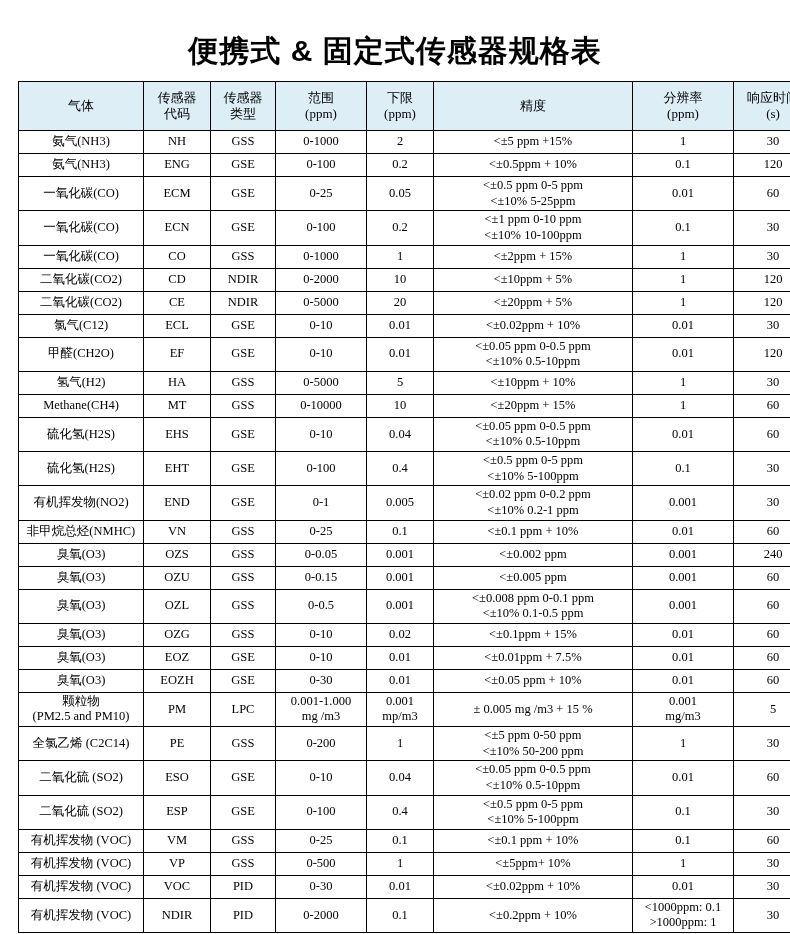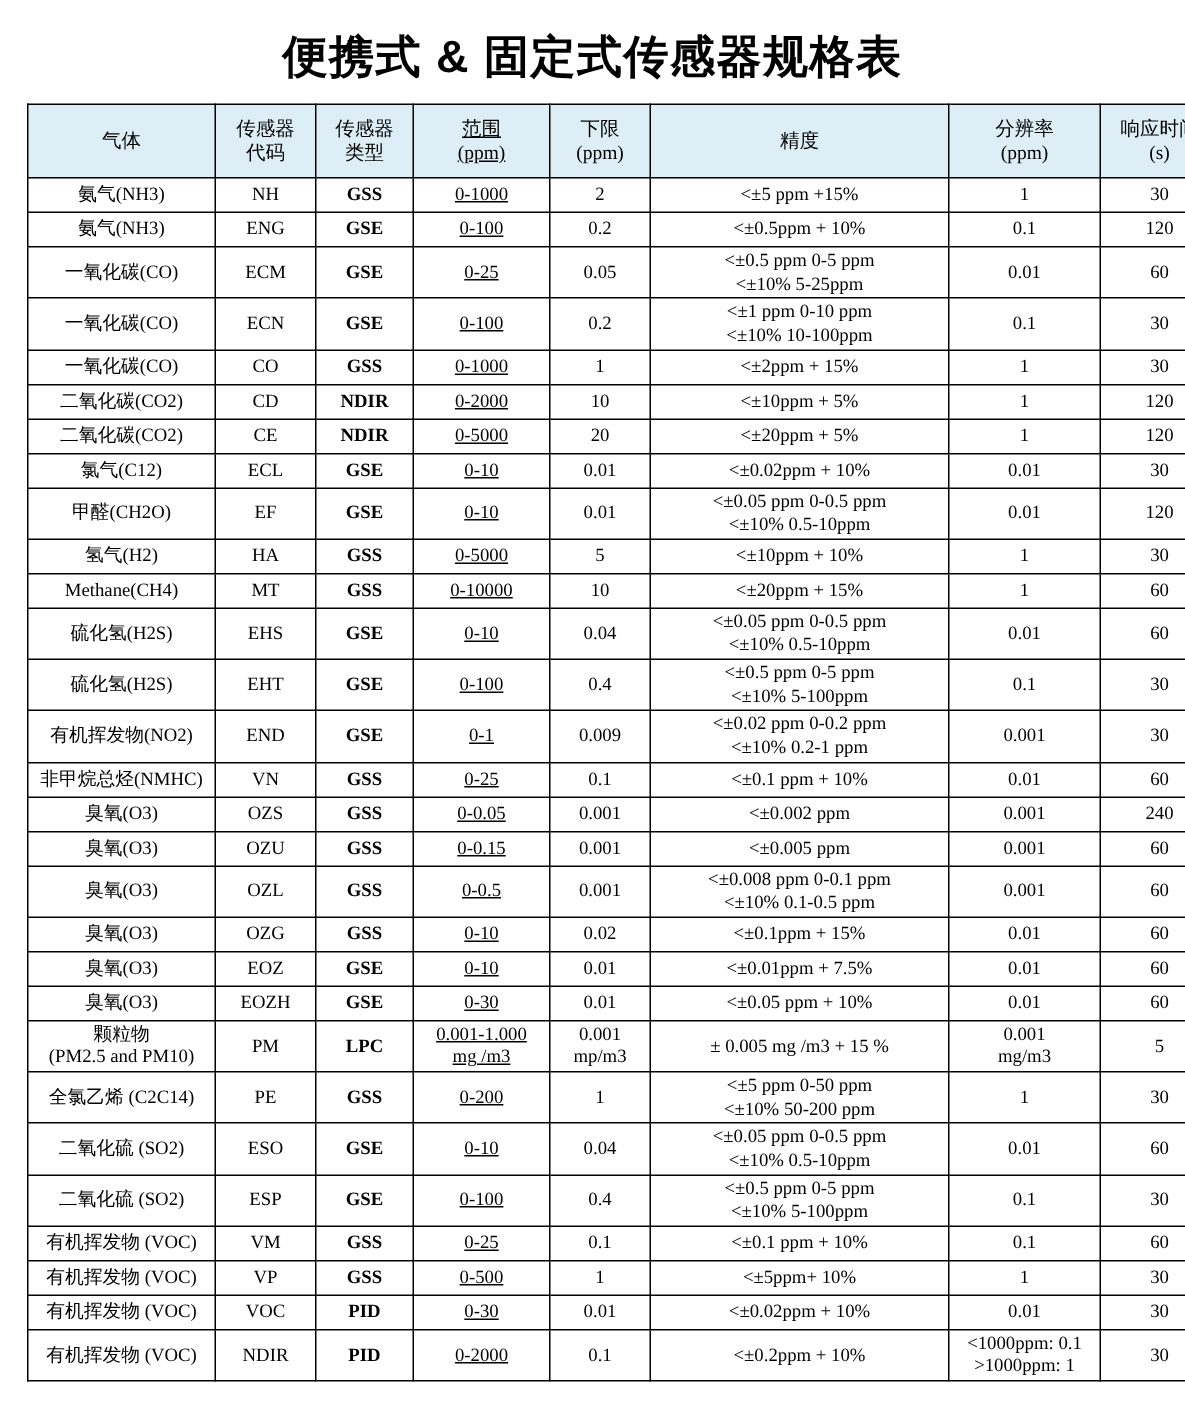--- a/index.html
+++ b/index.html
@@ -11,21 +11,21 @@
     width: 790px;
     height: 934px;
     font-family: "Liberation Serif", "DejaVu Serif", serif;
     color: #000000;
     overflow: hidden;
   }
   .page {
     width: 790px;
     height: 732px;
     box-sizing: border-box;
-    padding: 0 18px;
+    padding: 12px 18px;
   }
   .title {
     text-align: center;
     font-family: "Liberation Sans", sans-serif;
     font-weight: bold;
     font-size: 30px;
     letter-spacing: 1px;
     padding: 22px 0 14px 0;
     line-height: 1.1;
   }
@@ -47,22 +47,22 @@
     background: #ddeef6;
     font-weight: normal;
     height: 46px;
     font-size: 13px;
   }
   table.spec tbody td {
     height: 20px;
   }
   .c-gas   { width: 120px; }
   .c-code  { width: 62px; }
-  .c-type  { width: 60px; font-weight: bold; }
-  .c-range { width: 86px; text-decoration: underline; }
+  .c-type  { width: 60px; }
+  .c-range { width: 86px; }
   .c-low   { width: 62px; margin-left: 20px; }
   .c-acc   { width: 194px; }
   .c-res   { width: 96px; margin-left: 24px; }
   .c-resp  { width: 74px; }
   .acc-cell {
     text-align: center;
     white-space: pre-line;
   }
   .two-line {
     white-space: pre-line;
@@ -228,21 +228,21 @@
           <td class="c-acc acc-cell">&lt;±0.5 ppm 0-5 ppm
 &lt;±10% 5-100ppm</td>
           <td class="c-res two-line">0.1</td>
           <td class="c-resp">30</td>
         </tr>
         <tr>
           <td class="c-gas two-line">有机挥发物(NO2)</td>
           <td class="c-code">END</td>
           <td class="c-type">GSE</td>
           <td class="c-range two-line">0-1</td>
-          <td class="c-low two-line">0.009</td>
+          <td class="c-low two-line">0.005</td>
           <td class="c-acc acc-cell">&lt;±0.02 ppm 0-0.2 ppm
 &lt;±10% 0.2-1 ppm</td>
           <td class="c-res two-line">0.001</td>
           <td class="c-resp">30</td>
         </tr>
         <tr>
           <td class="c-gas two-line">非甲烷总烃(NMHC)</td>
           <td class="c-code">VN</td>
           <td class="c-type">GSS</td>
           <td class="c-range two-line">0-25</td>

